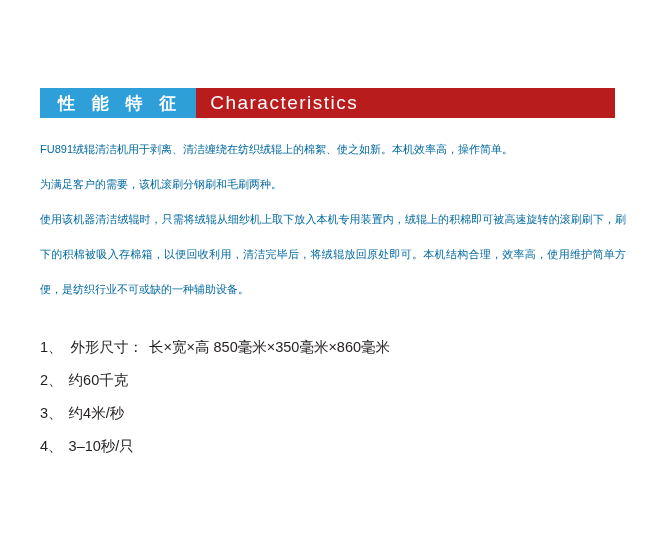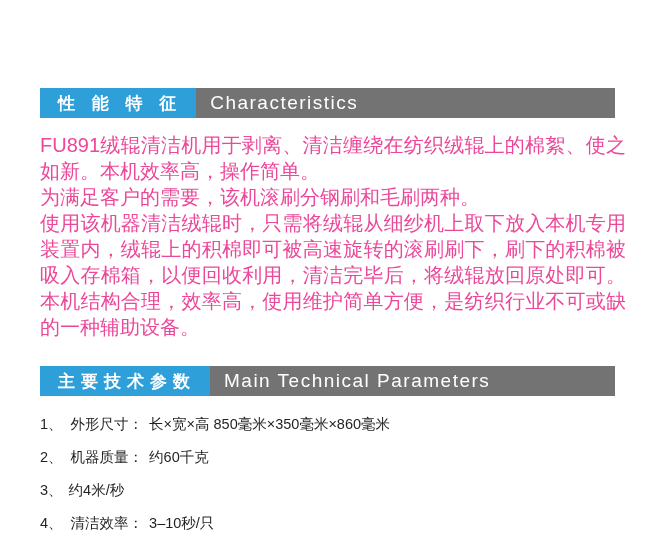--- a/index.html
+++ b/index.html
@@ -34,36 +34,36 @@
     color: #ffffff;
     font-size: 17px;
     font-weight: bold;
     letter-spacing: 6px;
     padding: 0 14px 0 18px;
     display: flex;
     align-items: center;
     white-space: nowrap;
   }
   .head-en {
-    background: #737373;
+    background: #b91c1c;
     color: #ffffff;
     font-size: 19px;
     letter-spacing: 1.5px;
     padding: 0 16px 0 14px;
     display: flex;
     align-items: center;
     flex: 1;
     white-space: nowrap;
   }
 
   
   .body-text {
-    color: #ec4899;
-    font-size: 20px;
-    line-height: 26px;
+    color: #0369a1;
+    font-size: 11px;
+    line-height: 35px;
     width: 586px;
   }
   .body-text p {
     margin: 0;
     text-align: justify;
   }
 
   .block-characteristics {
     margin-bottom: 26px;
   }
@@ -113,44 +113,38 @@
     <div class="body-text">
       <p>FU891绒辊清洁机用于剥离、清洁缠绕在纺织绒辊上的棉絮、使之如新。本机效率高，操作简单。</p>
       <p>为满足客户的需要，该机滚刷分钢刷和毛刷两种。</p>
       <p>使用该机器清洁绒辊时，只需将绒辊从细纱机上取下放入本机专用装置内，绒辊上的积棉即可被高速旋转的滚刷刷下，刷下的积棉被吸入存棉箱，以便回收利用，清洁完毕后，将绒辊放回原处即可。本机结构合理，效率高，使用维护简单方便，是纺织行业不可或缺的一种辅助设备。</p>
     </div>
 
   </div>
 
   <div>
 
-    <div class="section-head">
-      <div class="head-cn">主要技术参数</div>
-      <div class="head-en">Main Technical Parameters</div>
-    </div>
 
     <div class="spacer-params"></div>
 
     <ul class="param-list">
       <li>
         <span class="param-index">1、</span>
         <span class="param-label">外形尺寸：</span>
         <span class="param-value">长×宽×高 850毫米×350毫米×860毫米</span>
       </li>
       <li>
         <span class="param-index">2、</span>
-        <span class="param-label">机器质量：</span>
         <span class="param-value">约60千克</span>
       </li>
       <li>
         <span class="param-index">3、</span>
         <span class="param-value">约4米/秒</span>
       </li>
       <li>
         <span class="param-index">4、</span>
-        <span class="param-label">清洁效率：</span>
         <span class="param-value">3–10秒/只</span>
       </li>
     </ul>
 
   </div>
 
 </div>
 
 </body></html>

